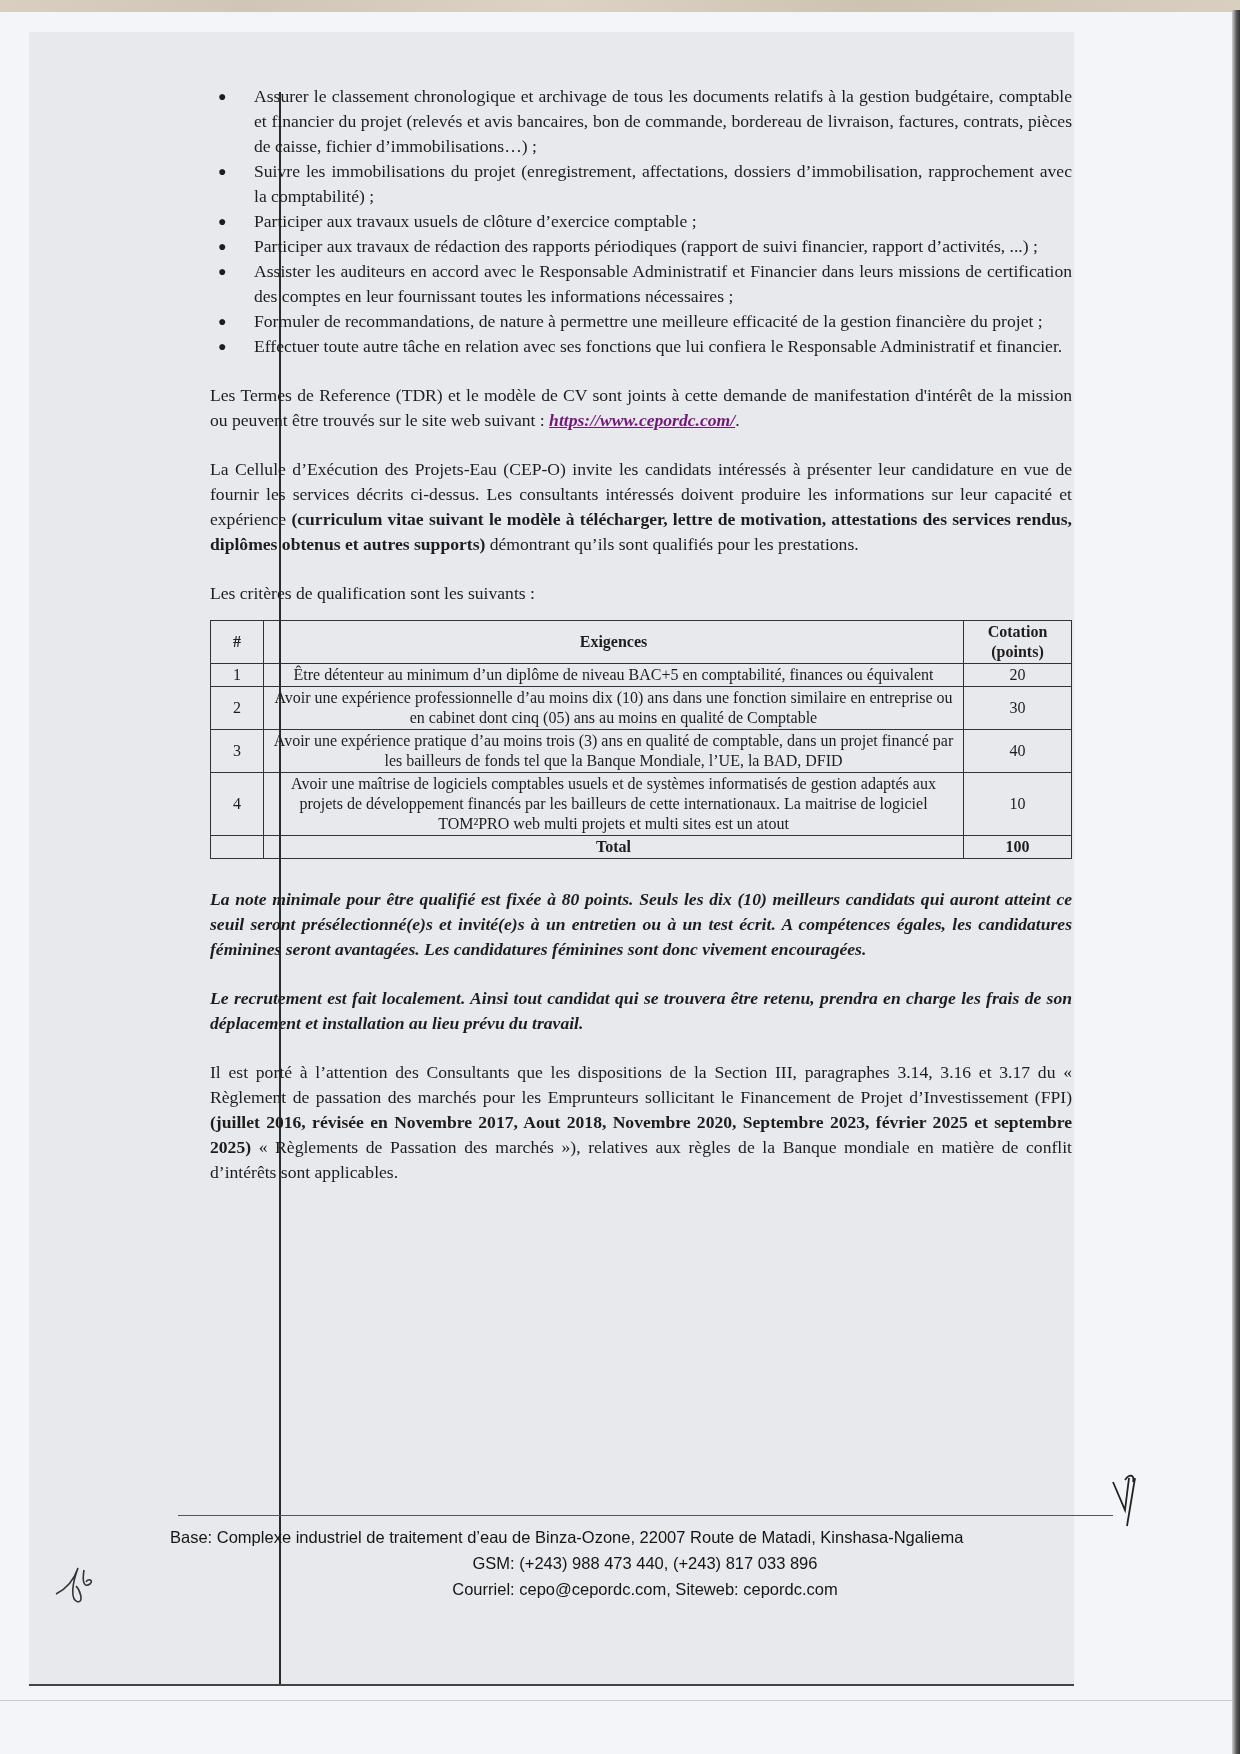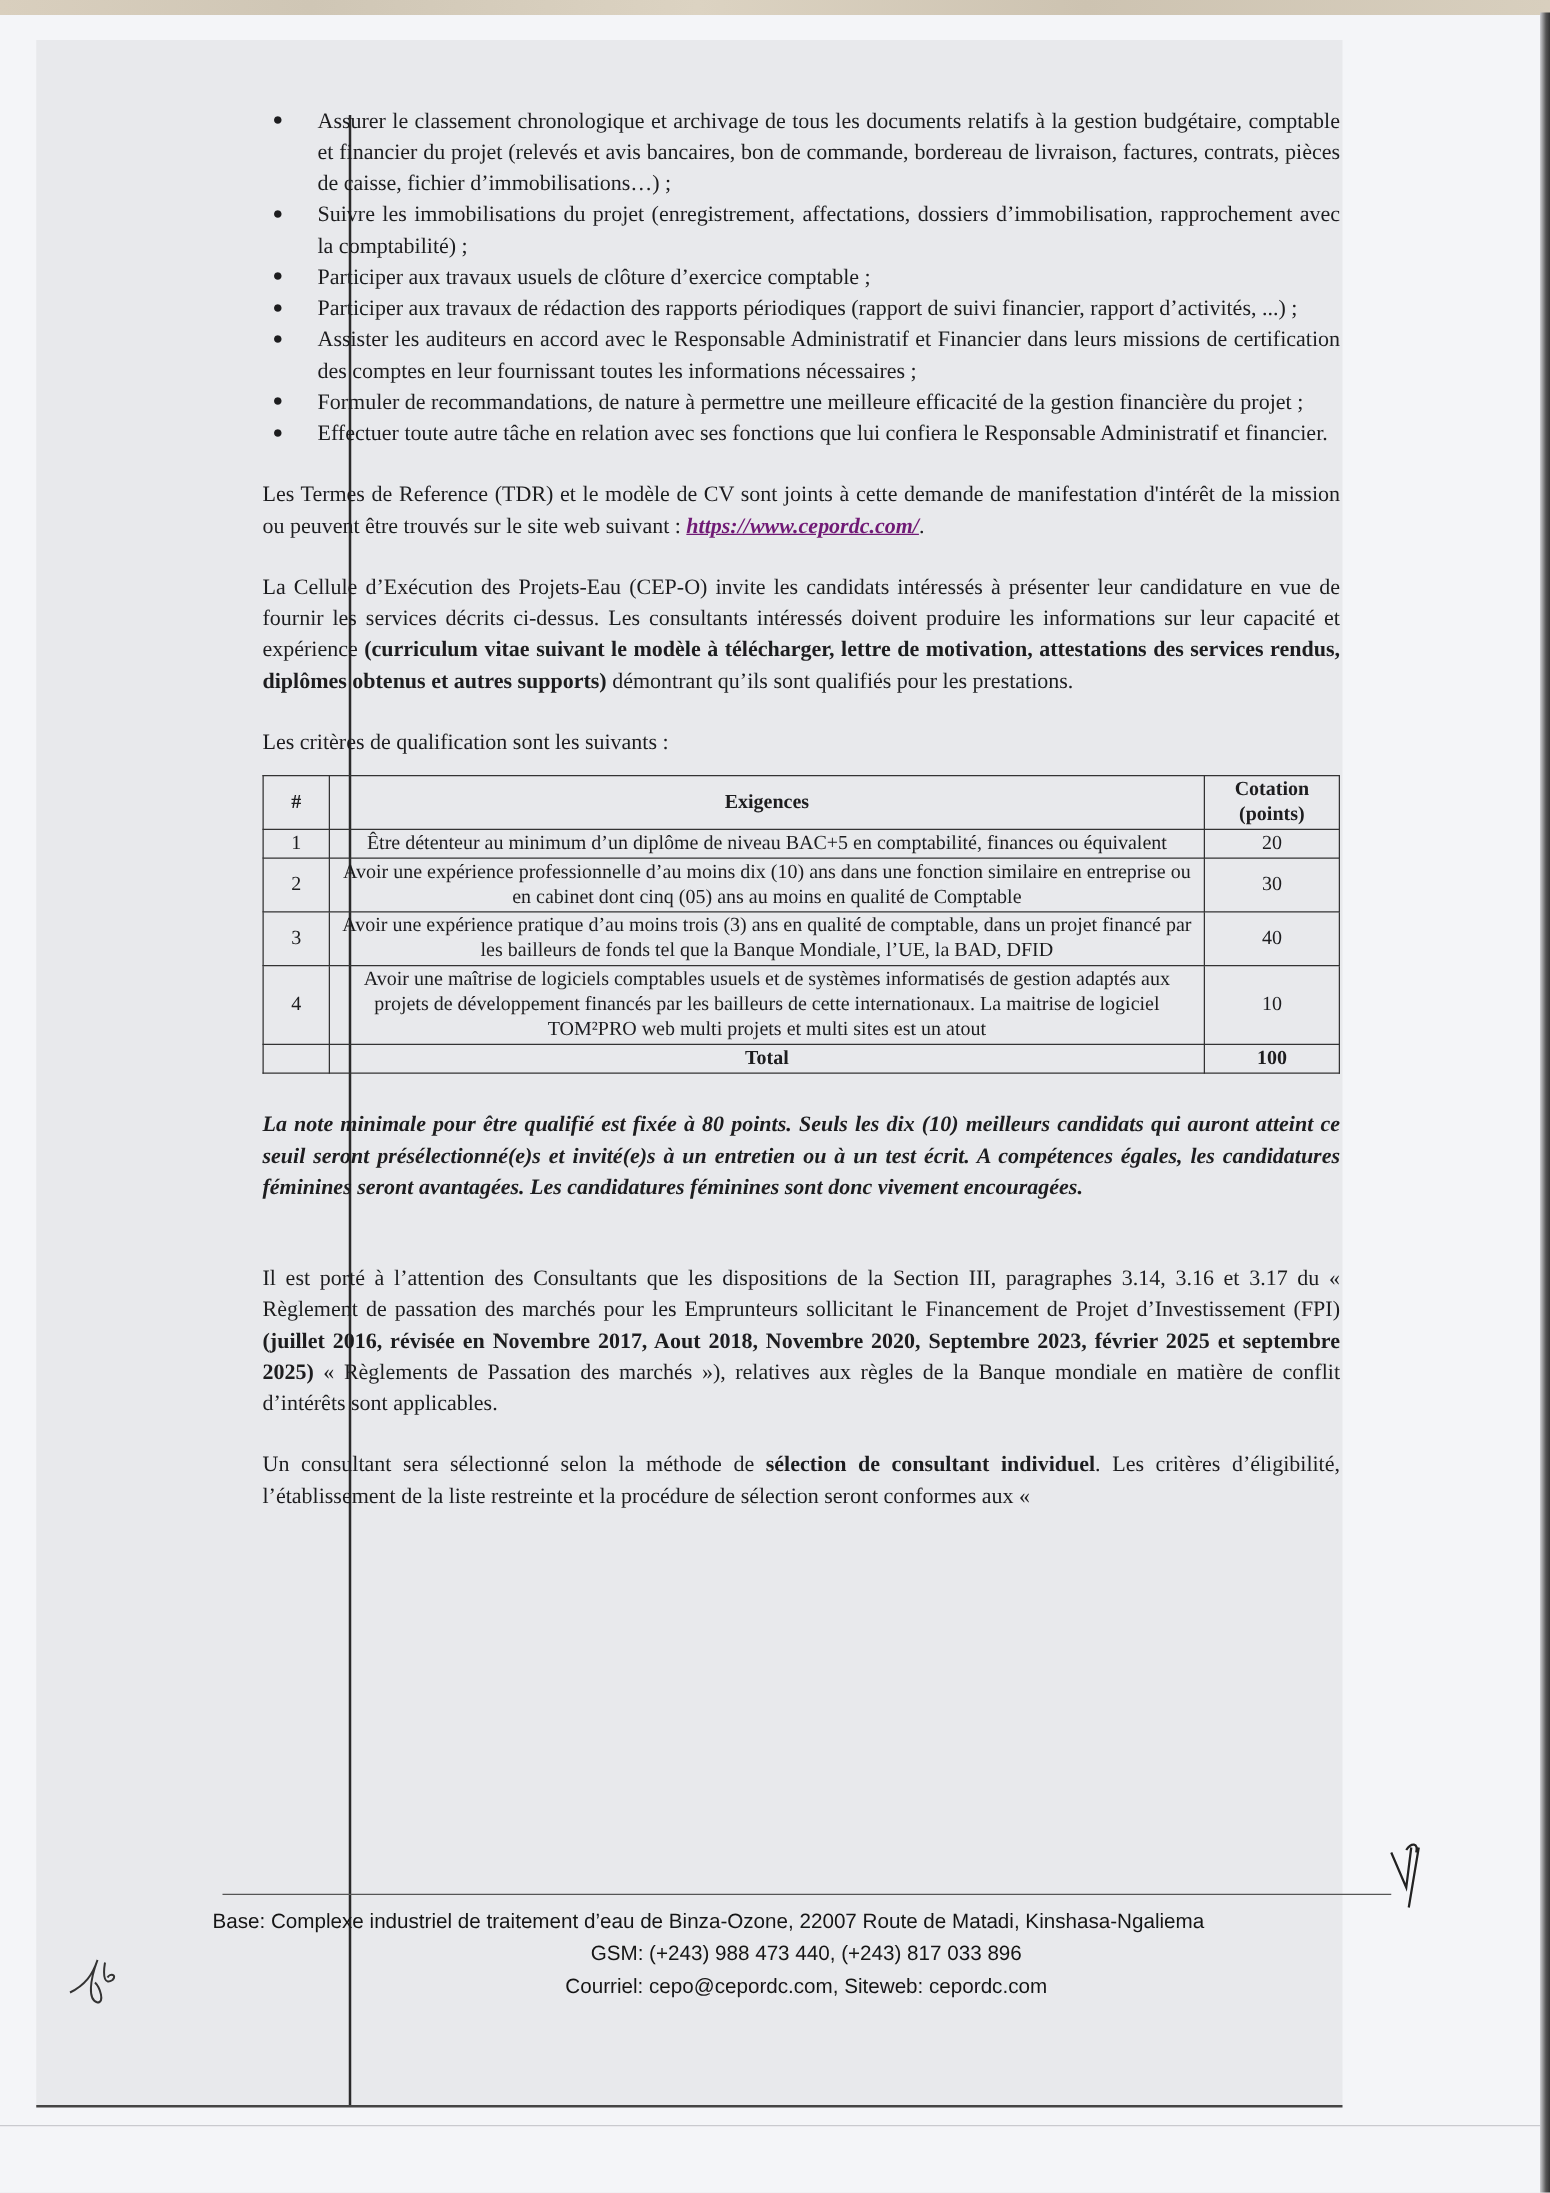--- a/index.html
+++ b/index.html
@@ -140,26 +140,26 @@
         <td class="text-left">Total</td>
         <td class="col-pts">100</td>
       </tr>
     </tbody>
   </table>
 
   <div class="gap" style="height:28px"></div>
   <p class="ital">La note minimale pour être qualifié est fixée à 80 points. Seuls les dix (10) meilleurs candidats qui auront atteint ce seuil seront présélectionné(e)s et invité(e)s à un entretien ou à un test écrit. A compétences égales, les candidatures féminines seront avantagées. Les candidatures féminines sont donc vivement encouragées.</p>
 
   <div class="gap"></div>
+  <p class="ital">Le recrutement est fait localement. Ainsi tout candidat qui se trouvera être retenu, prendra en charge les frais de son déplacement et installation au lieu prévu du travail.</p>
 
   <div class="gap"></div>
   <p><span>Il est porté à l’attention des Consultants que les dispositions de la Section III, paragraphes 3.14, 3.16 et 3.17 du « Règlement de passation des marchés pour les Emprunteurs sollicitant le Financement de Projet d’Investissement (FPI) </span><b>(juillet 2016, révisée en Novembre 2017, Aout 2018, Novembre 2020, Septembre 2023, février 2025 et septembre 2025)</b><span> « Règlements de Passation des marchés »), relatives aux règles de la Banque mondiale en matière de conflit d’intérêts sont applicables.</span></p>
 
   <div class="gap"></div>
-  <p><span>Un consultant sera sélectionné selon la méthode de </span><b>sélection de consultant individuel</b><span>. Les critères d’éligibilité, l’établissement de la liste restreinte et la procédure de sélection seront conformes aux «</span></p>
 </div>
 
 <div class="footer-rule"></div>
 <div class="footer">
   <div class="l1">Base: Complexe industriel de traitement d’eau de Binza-Ozone, 22007 Route de Matadi, Kinshasa-Ngaliema</div>
   <div>GSM: (+243) 988 473 440, (+243) 817 033 896</div>
   <div>Courriel: cepo@cepordc.com, Siteweb: cepordc.com</div>
 </div>
 
 <svg class="sig" style="left:1105px;top:1470px" width="40" height="60">

